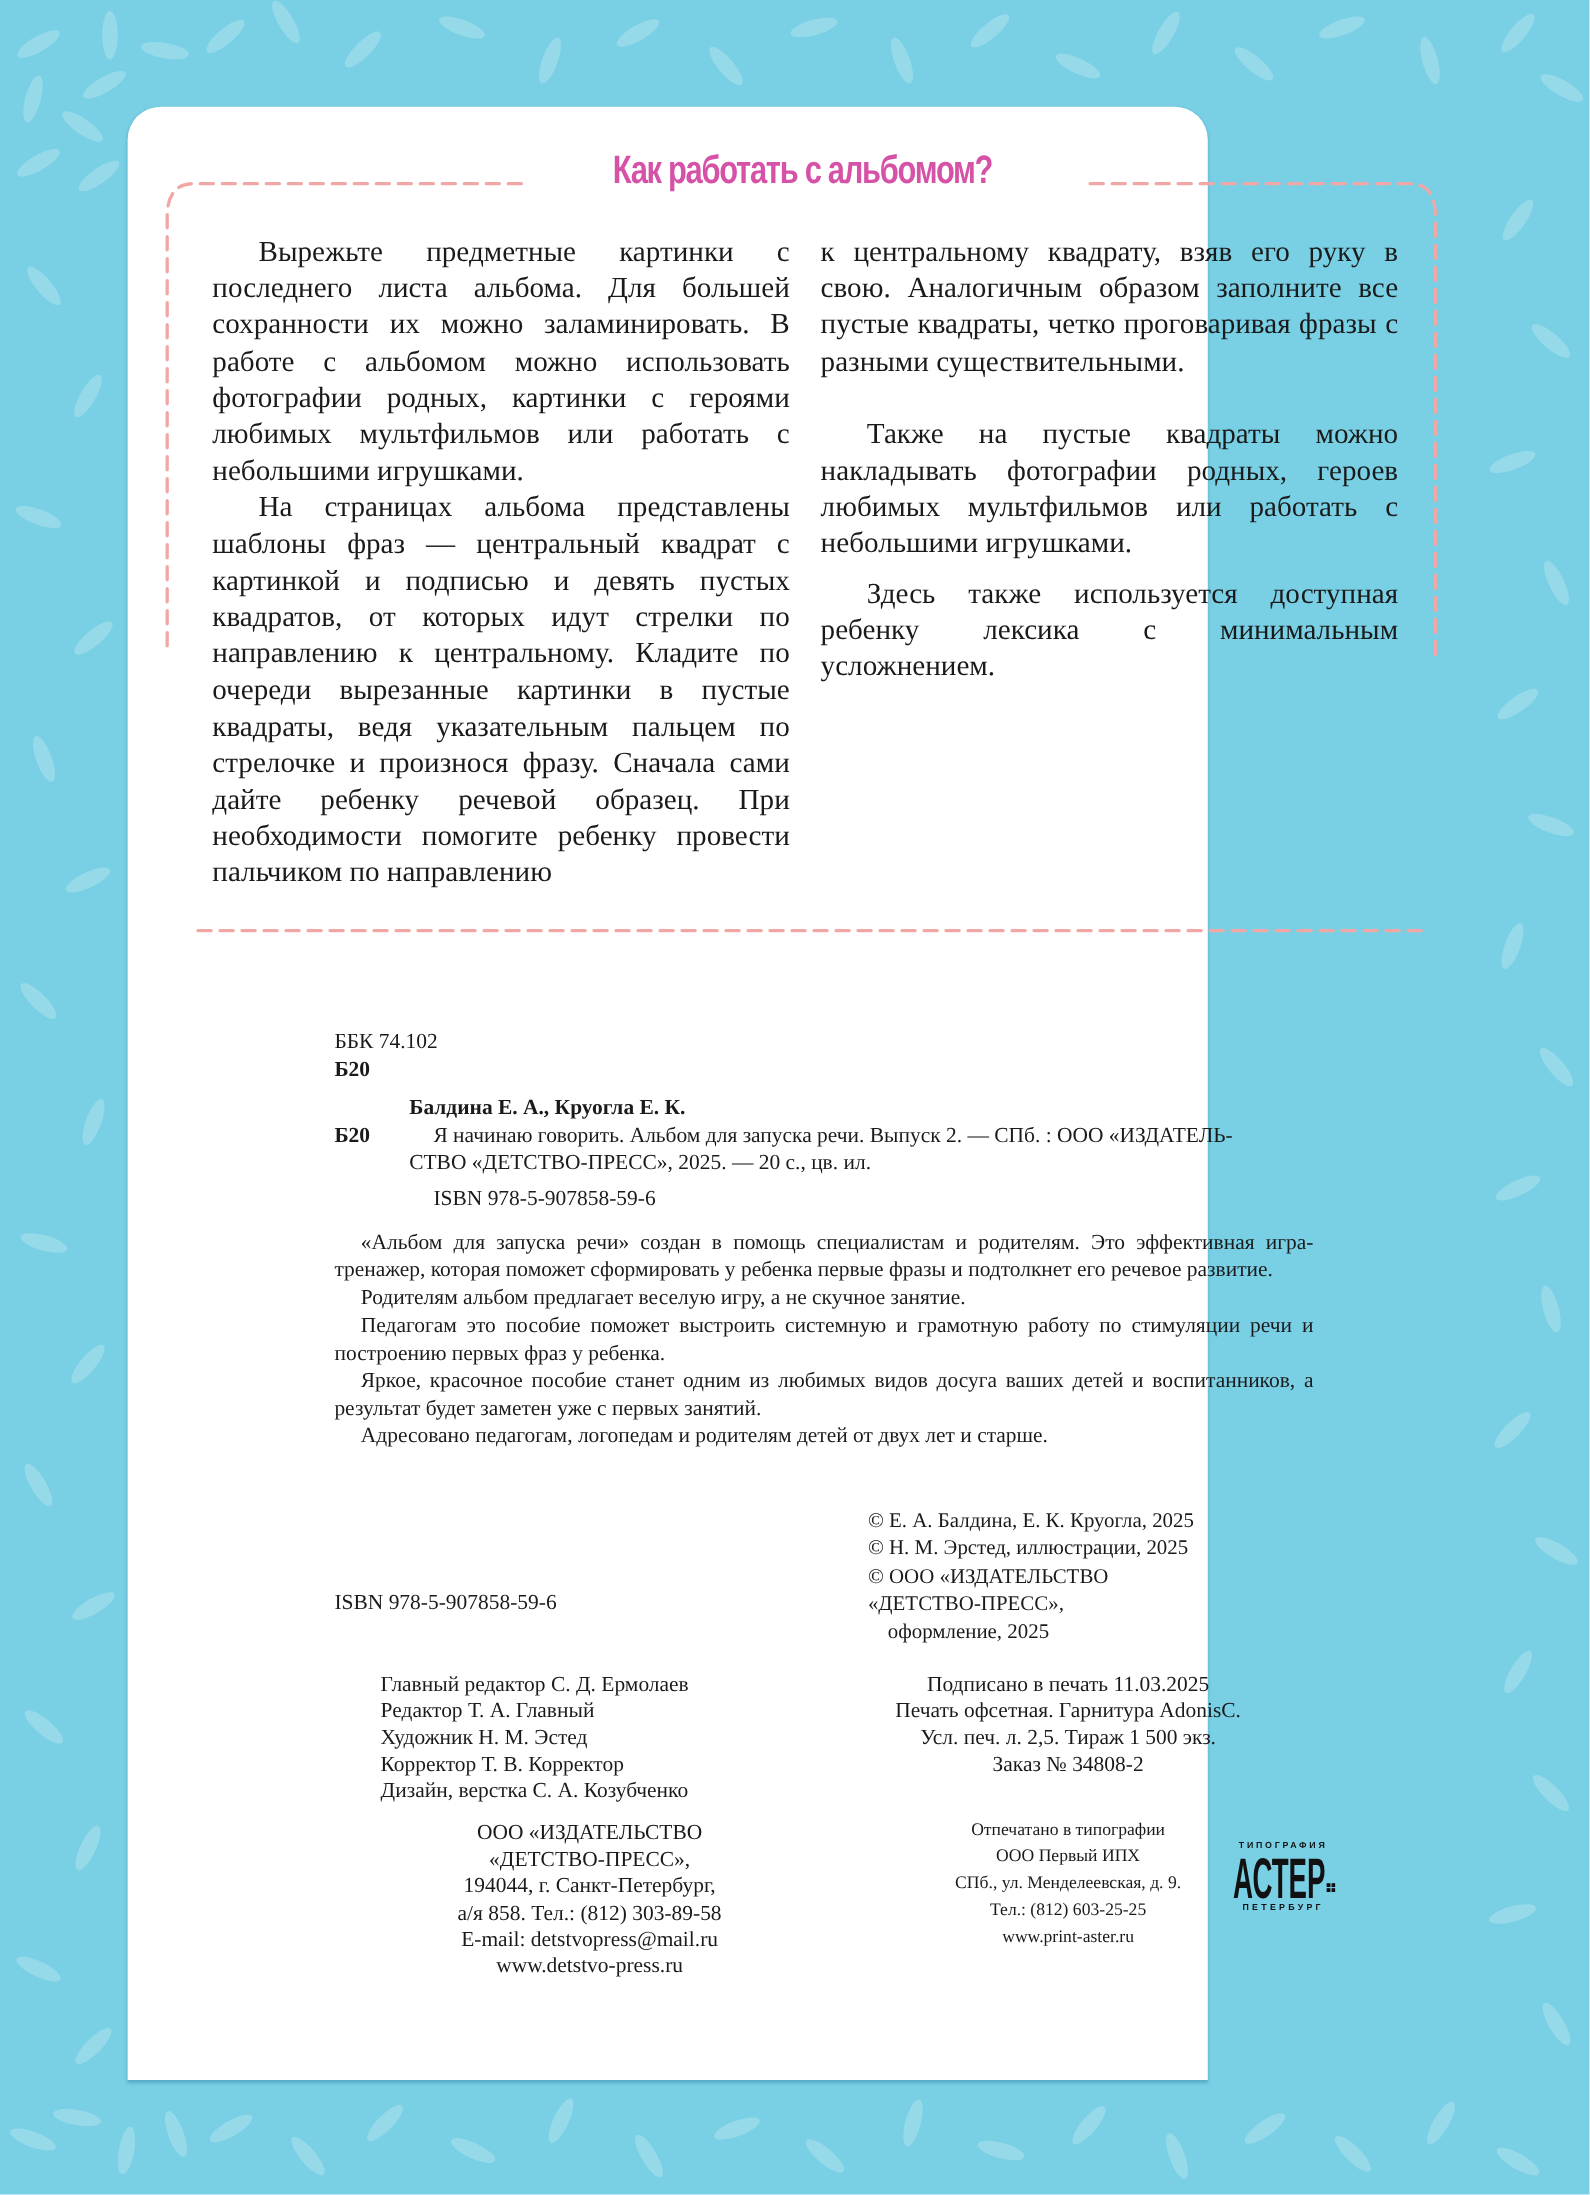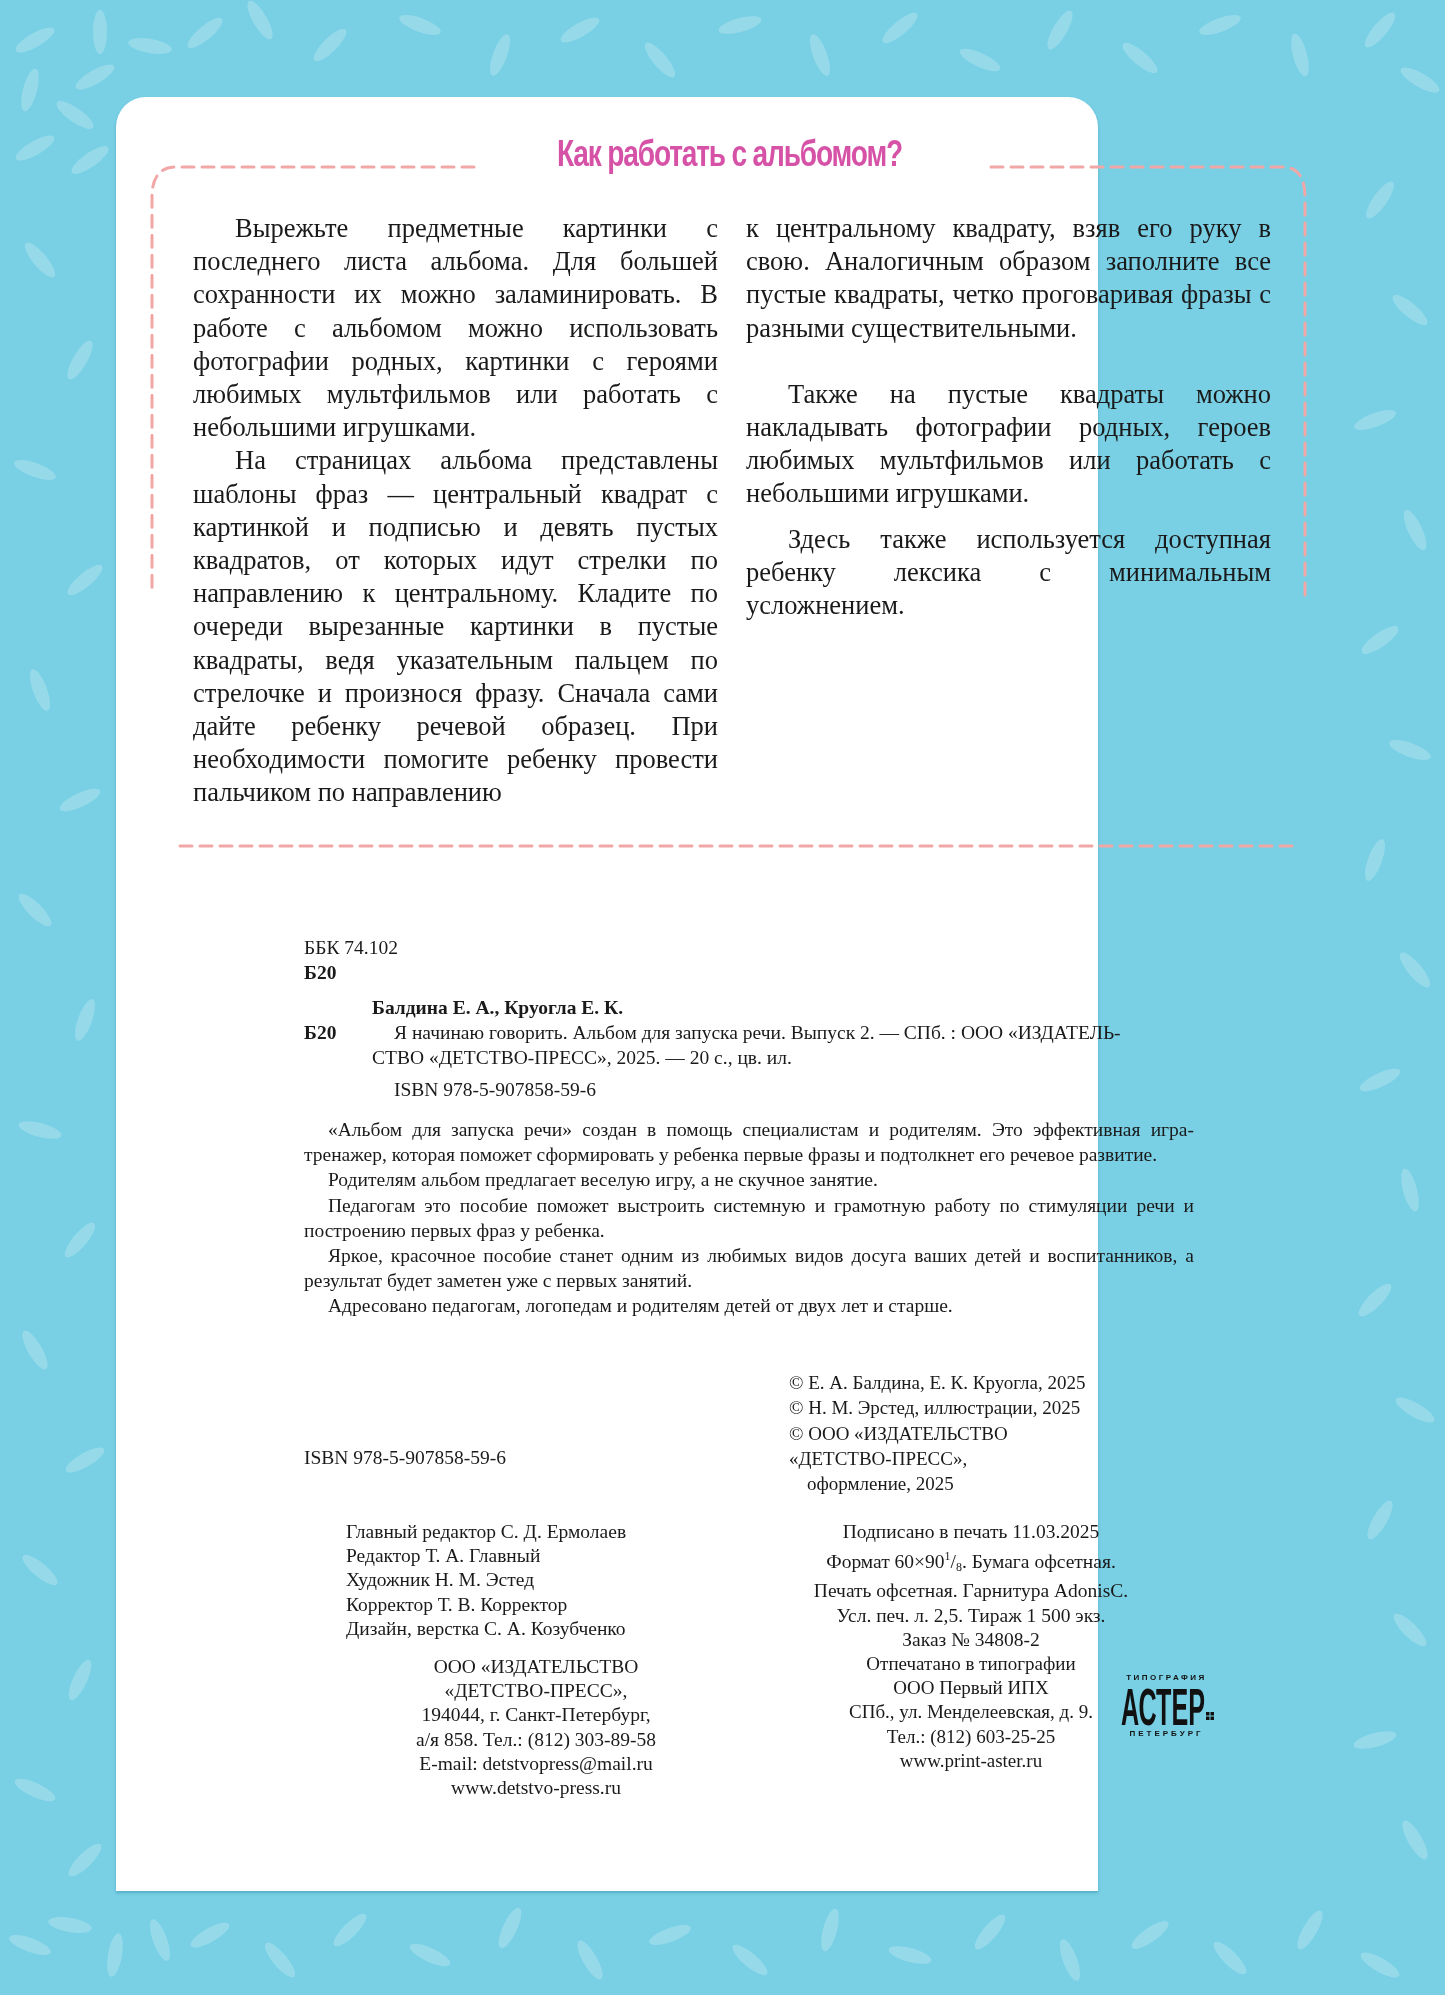--- a/index.html
+++ b/index.html
@@ -55,21 +55,21 @@
     .publisher {
       position: absolute; left: 230px; width: 380px; top: 1558px;
       text-align: center; font-size: 19.5px; line-height: 24.2px;
     }
     .print-info {
       position: absolute; left: 680px; width: 350px; top: 1423px;
       text-align: center; font-size: 19.5px; line-height: 24.2px;
     }
     .printer {
       position: absolute; left: 690px; width: 330px; top: 1555px;
-      text-align: center; font-size: 19px; line-height: 24.2px;
+      text-align: center; font-size: 16px; line-height: 24.2px;
     }
     .aster-logo { position: absolute; left: 1003px; top: 1575px; width: 95px; height: 66px; }
     sup.frac { font-size: 12px; vertical-align: 8px; }
     sub.frac { font-size: 12px; vertical-align: -3px; }
   </style>
 </head>
 <body>
 
 <svg class="bg-pattern" width="1445" height="1995" viewBox="0 0 1445 1995">
   <defs>
@@ -225,21 +225,20 @@
     <div>ООО «ИЗДАТЕЛЬСТВО</div>
     <div>«ДЕТСТВО-ПРЕСС»,</div>
     <div>194044, г. Санкт-Петербург,</div>
     <div>а/я 858. Тел.: (812) 303-89-58</div>
     <div>E-mail: detstvopress@mail.ru</div>
     <div>www.detstvo-press.ru</div>
   </div>
 
   <div class="print-info">
     <div>Подписано в печать 11.03.2025</div>
-    <div><span>Формат 60×90</span><sup class="frac">1</sup>/<sub class="frac">8</sub><span>. Бумага офсетная.</span></div>
     <div>Печать офсетная. Гарнитура AdonisC.</div>
     <div>Усл. печ. л. 2,5. Тираж 1 500 экз.</div>
     <div>Заказ № 34808-2</div>
   </div>
 
   <div class="printer">
     <div>Отпечатано в типографии</div>
     <div>ООО Первый ИПХ</div>
     <div>СПб., ул. Менделеевская, д. 9.</div>
     <div>Тел.: (812) 603-25-25</div>

